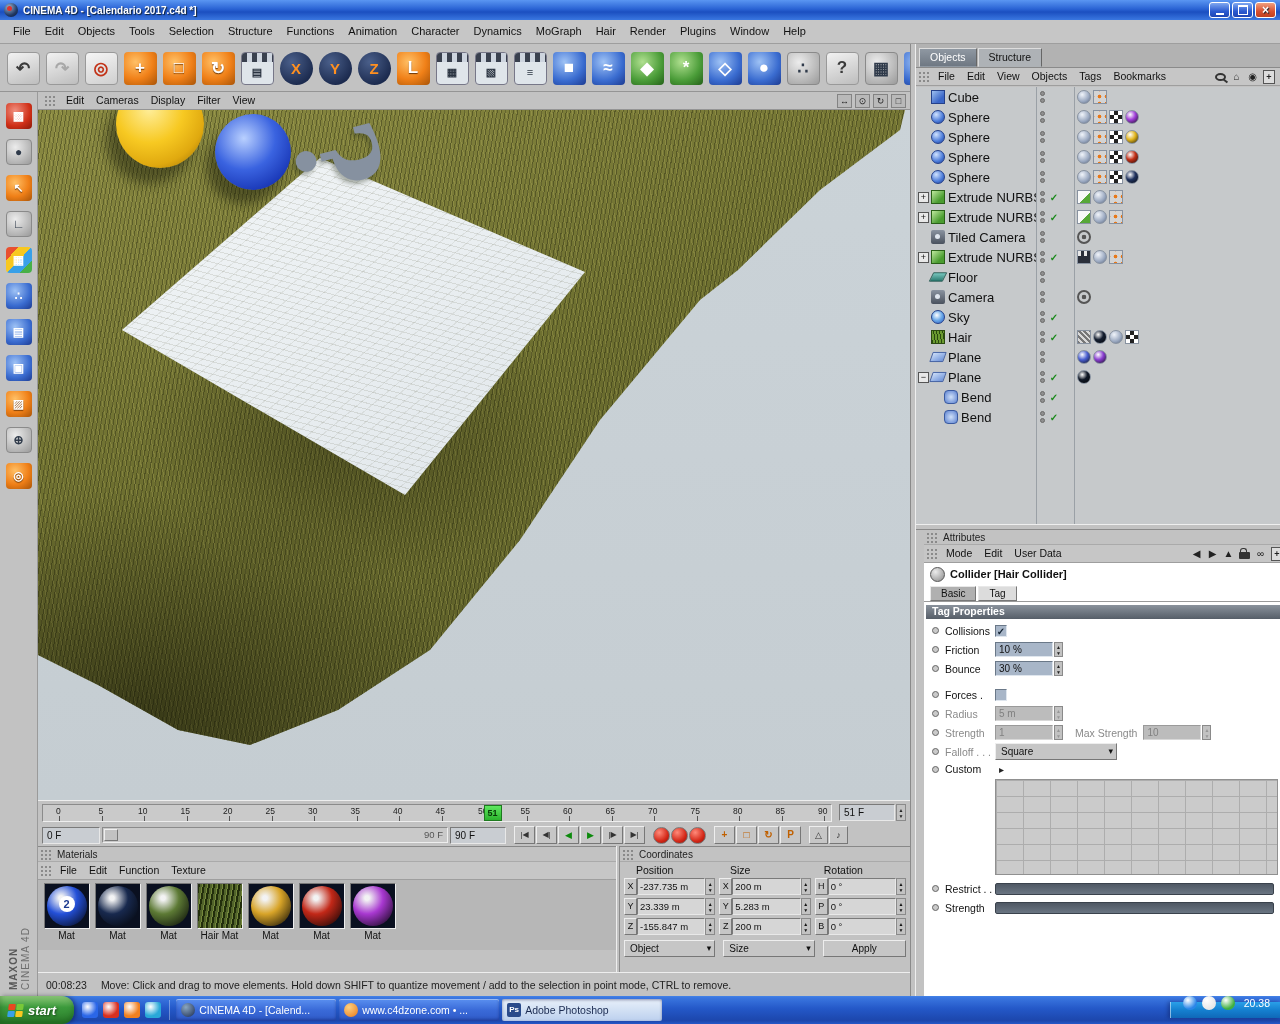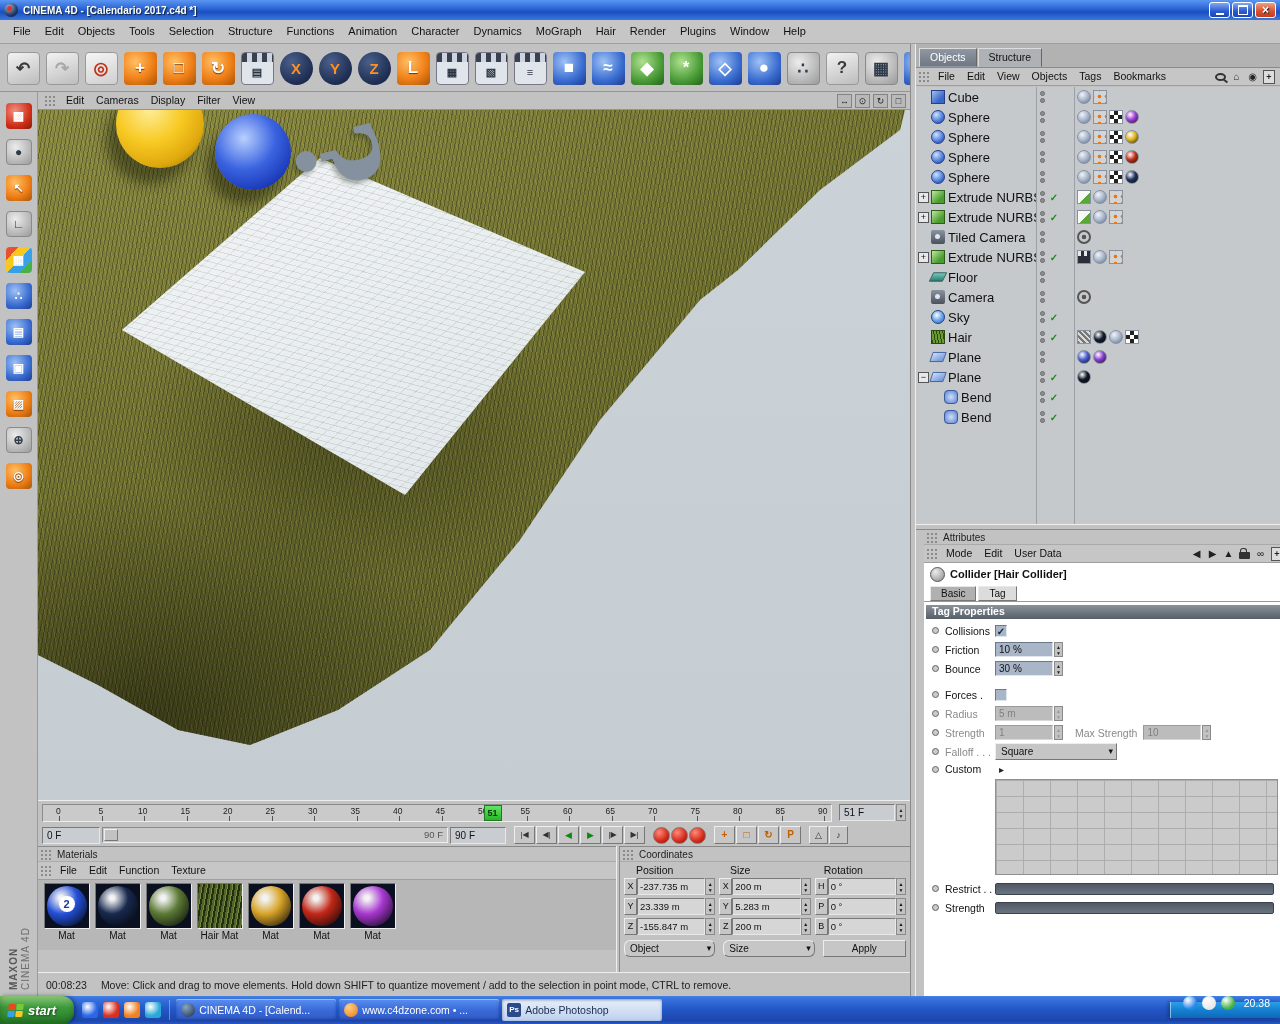--- a/index.html
+++ b/index.html
@@ -153,21 +153,21 @@
   .clabel{width:13px;background:#c6c6c6;border:1px solid;border-color:#eee #777 #777 #eee;font-size:9px;text-align:center;line-height:15px;flex:none;}
   .cfield{flex:1;background:#d6d6d6;border:1px solid;border-color:#7a7a7a #e8e8e8 #e8e8e8 #7a7a7a;
     font-size:9.5px;line-height:15px;padding:0 2px;white-space:nowrap;overflow:hidden;}
   .cspin{width:10px;height:17px;background:#c2c2c2;border:1px solid #8a8a8a;display:flex;flex-direction:column;align-items:center;justify-content:center;flex:none;}
   .cspin::before{content:"▲";font-size:5px;line-height:6px;}
   .cspin::after{content:"▼";font-size:5px;line-height:6px;}
   #coord-footer{display:flex;gap:8px;padding:4px 4px 0;}
   .dropdown{position:relative;background:#c6c6c6;border:1px solid;border-color:#eee #777 #777 #eee;
     font-size:10px;line-height:15px;height:17px;padding:0 14px 0 5px;}
   .dropdown::after{content:"▾";position:absolute;right:3px;top:0;font-size:9px;}
-  .dropdown.wide{width:92px;border-radius:6px;}
+  .dropdown.wide{width:92px;}
   .applybtn{width:84px;height:17px;background:#c6c6c6;border:1px solid;border-color:#eee #777 #777 #eee;
     font-size:10px;text-align:center;line-height:15px;margin-left:auto;}
 
   
   #statusbar{position:absolute;left:38px;top:972px;width:872px;height:24px;background:#c2c2c2;border-top:1px solid #eee;
     display:flex;align-items:center;gap:14px;padding:0 8px;font-size:10.5px;color:#222;}
 
   
   #vsplit{position:absolute;left:910px;top:44px;width:6px;height:952px;background:#c2c2c2;border-left:1px solid #8a8a8a;border-right:1px solid #eee;}
   #rightpanel{position:absolute;left:916px;top:44px;width:364px;height:952px;background:#c2c2c2;}

